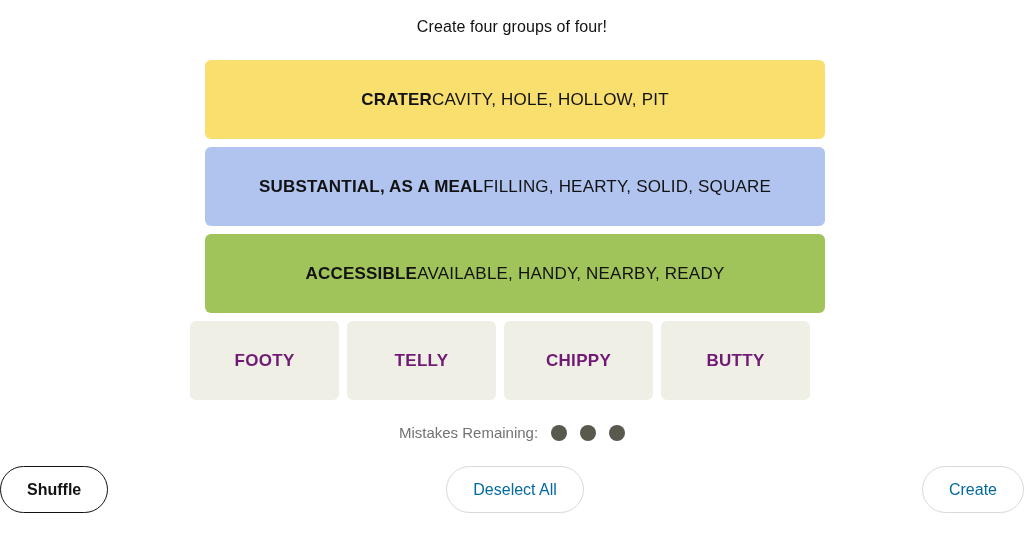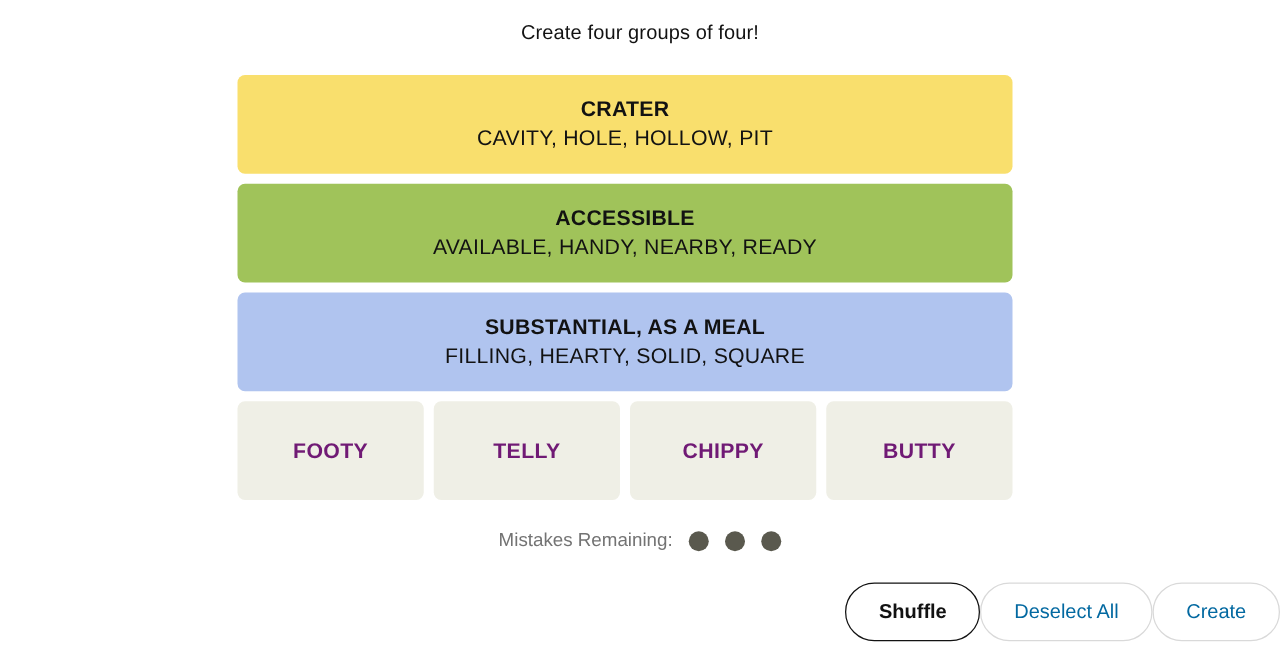--- a/index.html
+++ b/index.html
@@ -43,24 +43,25 @@
     top: 60px;
     width: 620px;
   }
 
   .solved-row {
     width: 620px;
     height: 79px;
     border-radius: 6px;
     margin-bottom: 8px;
     display: flex;
-    flex-direction: column;
+    flex-direction: row;
     align-items: center;
     justify-content: center;
     box-sizing: border-box;
+    margin-left: 15px;
   }
   .solved-title {
     font-size: 17px;
     font-weight: 700;
     color: #121212;
     letter-spacing: 0.2px;
     line-height: 22px;
     text-align: center;
   }
   .solved-members {
@@ -125,21 +126,21 @@
   }
 
   
   .controls {
     position: absolute;
     left: 0;
     top: 466px;
     width: 1024px;
     display: flex;
     align-items: center;
-    justify-content: flex-end;
+    justify-content: space-between;
   }
   .ctrl-btn {
     height: 47px;
     padding: 0 26px;
     border-radius: 24px;
     background: #ffffff;
     font-size: 16px;
     display: flex;
     align-items: center;
     justify-content: center;
@@ -166,28 +167,28 @@
 
   <div class="title">Create four groups of four!</div>
 
   <div class="board">
 
     <div class="solved-row" style="background:#f9df6d">
       <div class="solved-title">CRATER</div>
       <div class="solved-members">CAVITY, HOLE, HOLLOW, PIT</div>
     </div>
 
+    <div class="solved-row" style="background:#b0c4ef">
+      <div class="solved-title">SUBSTANTIAL, AS A MEAL</div>
+      <div class="solved-members">FILLING, HEARTY, SOLID, SQUARE</div>
+    </div>
+
     <div class="solved-row" style="background:#a0c35a">
       <div class="solved-title">ACCESSIBLE</div>
       <div class="solved-members">AVAILABLE, HANDY, NEARBY, READY</div>
-    </div>
-
-    <div class="solved-row" style="background:#b0c4ef">
-      <div class="solved-title">SUBSTANTIAL, AS A MEAL</div>
-      <div class="solved-members">FILLING, HEARTY, SOLID, SQUARE</div>
     </div>
 
     <div class="tile-row">
       <div class="tile">FOOTY</div>
       <div class="tile">TELLY</div>
       <div class="tile">CHIPPY</div>
       <div class="tile">BUTTY</div>
     </div>
 
   </div>

